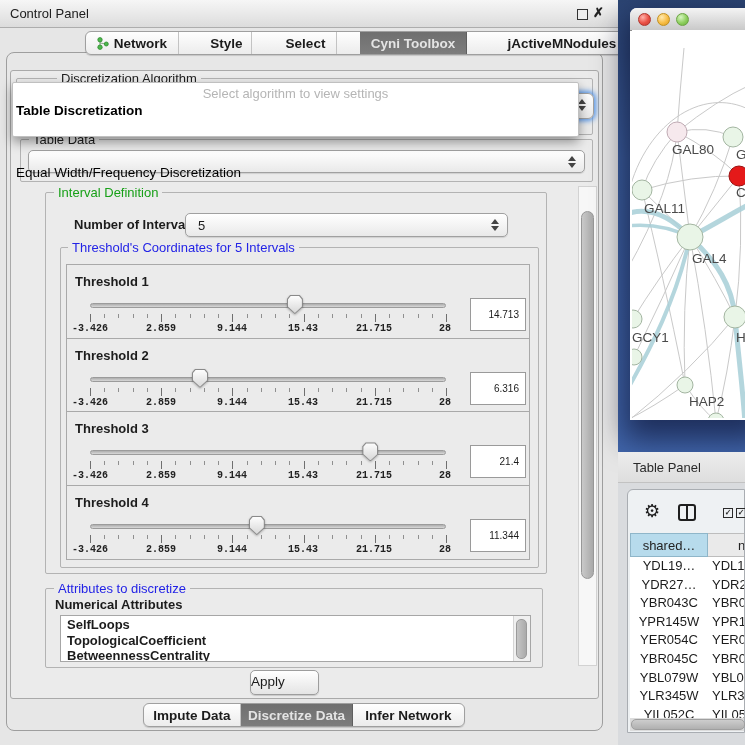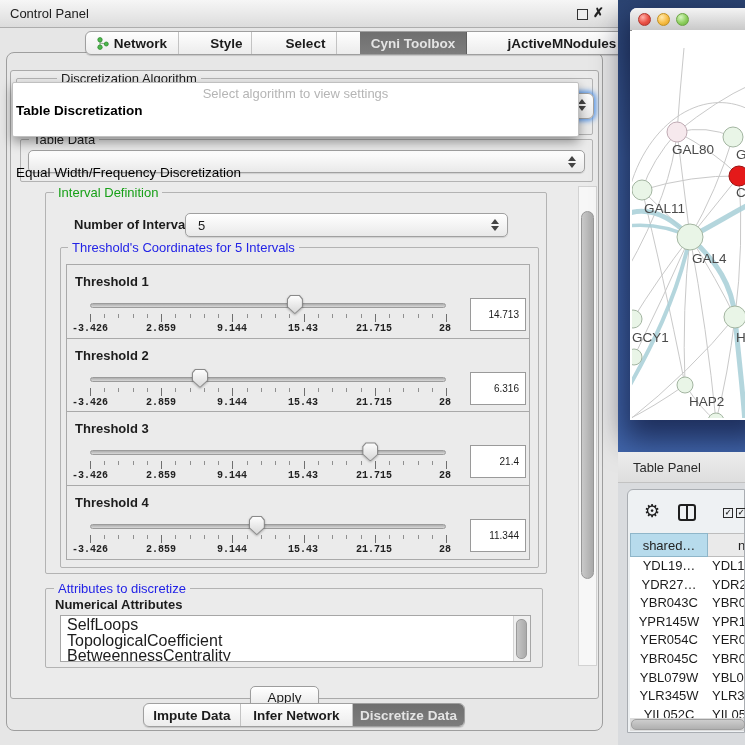--- a/index.html
+++ b/index.html
@@ -72,32 +72,32 @@
       background:repeating-linear-gradient(90deg,#8f8f8f 0 1px,transparent 1px 14.24px);}
   .ticks-major{position:absolute;left:23px;top:49px;width:357px;height:8px;
       background:repeating-linear-gradient(90deg,#6f6f6f 0 1px,transparent 1px 71.2px);}
   .tick-label{position:absolute;top:58px;transform:translateX(-50%);font-size:10px;font-weight:bold;color:#222;font-family:Liberation Mono, monospace;}
   .th-value{position:absolute;left:403px;top:33px;width:56px;height:33px;background:#fff;border:1px solid #9a9a9a;
             box-sizing:border-box;font-size:10px;text-align:right;line-height:31px;padding-right:6px;}
 
   
   #attr-list{left:60px;top:615px;width:471px;height:47px;border:1px solid #a6a6a6;background:#fff;overflow:hidden;box-sizing:border-box;}
   #attr-list .items{position:absolute;left:0;top:2px;right:16px;}
-  #attr-list .item{font-size:16px;padding:0 0 1px 6px;line-height:14.6px;white-space:nowrap;}
+  #attr-list .item{font-size:13px;padding:0 0 1px 6px;line-height:14.6px;white-space:nowrap;font-weight:bold;}
   #attr-vsb{position:absolute;right:0;top:0;bottom:0;width:16px;background:#f0f0f0;border-left:1px solid #d5d5d5;}
   #attr-vsb .thumb{position:absolute;right:3px;top:3px;width:9px;height:38px;border-radius:5px;
                    background:linear-gradient(90deg,#c6c6c6,#aaa);border:1px solid #9a9a9a;}
 
   #main-vsb{left:578px;top:186px;width:19px;height:480px;background:#f7f7f7;border:1px solid #d2d2d2;box-sizing:border-box;}
   #main-vsb .thumb{position:absolute;left:2px;top:24px;width:13px;height:368px;border-radius:7px;
                    background:linear-gradient(90deg,#c9c9c9,#a9a9a9);border:1px solid #979797;box-sizing:border-box;}
 
   #apply-btn{left:250px;top:670px;width:67px;height:23px;border:1px solid #9d9d9d;border-radius:5px;
-             background:linear-gradient(#fff,#e4e4e4);font-size:13.5px;text-align:center;line-height:22px;
-             box-shadow:0 1px 1px rgba(0,0,0,.15);margin-top:16px;}
+             background:linear-gradient(#fff,#e4e4e4);font-size:13.5px;text-align:left;line-height:22px;
+             box-shadow:0 1px 1px rgba(0,0,0,.15);}
 
   
   #desktop{left:618px;top:0;width:127px;height:452px;
            background:linear-gradient(180deg,#2c4574 0%,#3c5f9e 35%,#4166ac 100%);}
   #macwin{left:630px;top:8px;width:130px;height:412px;border-radius:7px 7px 0 0;background:#fff;
           box-shadow:0 14px 30px 6px rgba(0,0,25,.55);}
   #macwin .tbar{position:absolute;left:0;top:0;right:0;height:22px;border-radius:7px 7px 0 0;
           background:linear-gradient(#f4f4f4,#c9c9c9);border-bottom:1px solid #8f8f8f;}
   .light{position:absolute;top:5px;width:13px;height:13px;border-radius:50%;box-sizing:border-box;}
   .light.red{left:8px;background:radial-gradient(circle at 35% 30%,#ffb3ab,#ea5044 55%,#c33a30);border:1px solid #b1352c;}
@@ -296,25 +296,25 @@
         <div class="thumb"></div>
       </div>
   </div>
 
   <div class="abs" id="apply-btn">Apply</div>
 
   <div class="abs segbar" id="bottomtabs">
       <span class="seg">
         <span>Impute Data</span>
       </span>
-      <span class="seg">
-        <span>Infer Network</span>
-      </span>
       <span class="seg sel">
         <span>Discretize Data</span>
+      </span>
+      <span class="seg">
+        <span>Infer Network</span>
       </span>
     </div>
 
   <div class="abs" id="desktop"></div>
   <div class="abs" id="macwin">
     <div class="tbar">
       <span class="light red"></span>
       <span class="light yellow"></span>
       <span class="light green"></span>
     </div>

